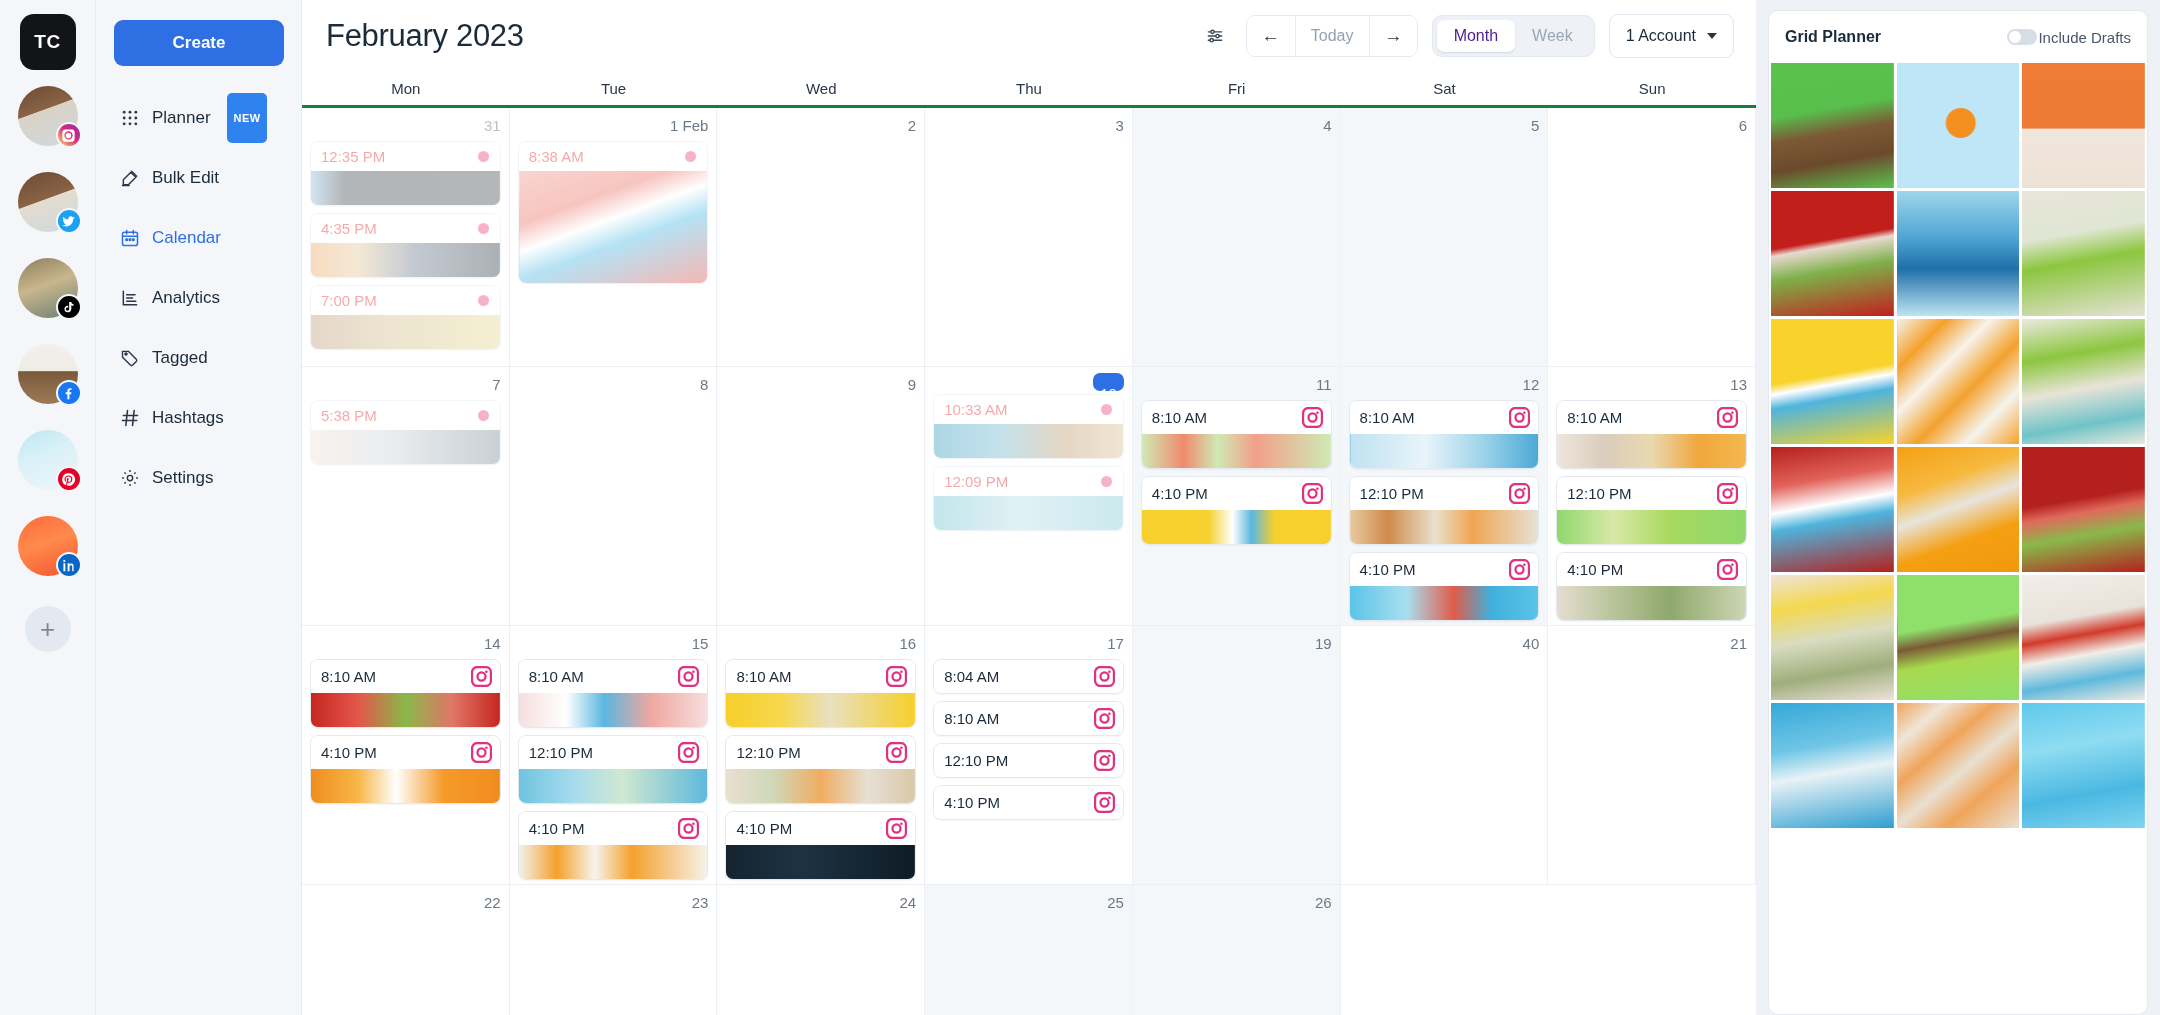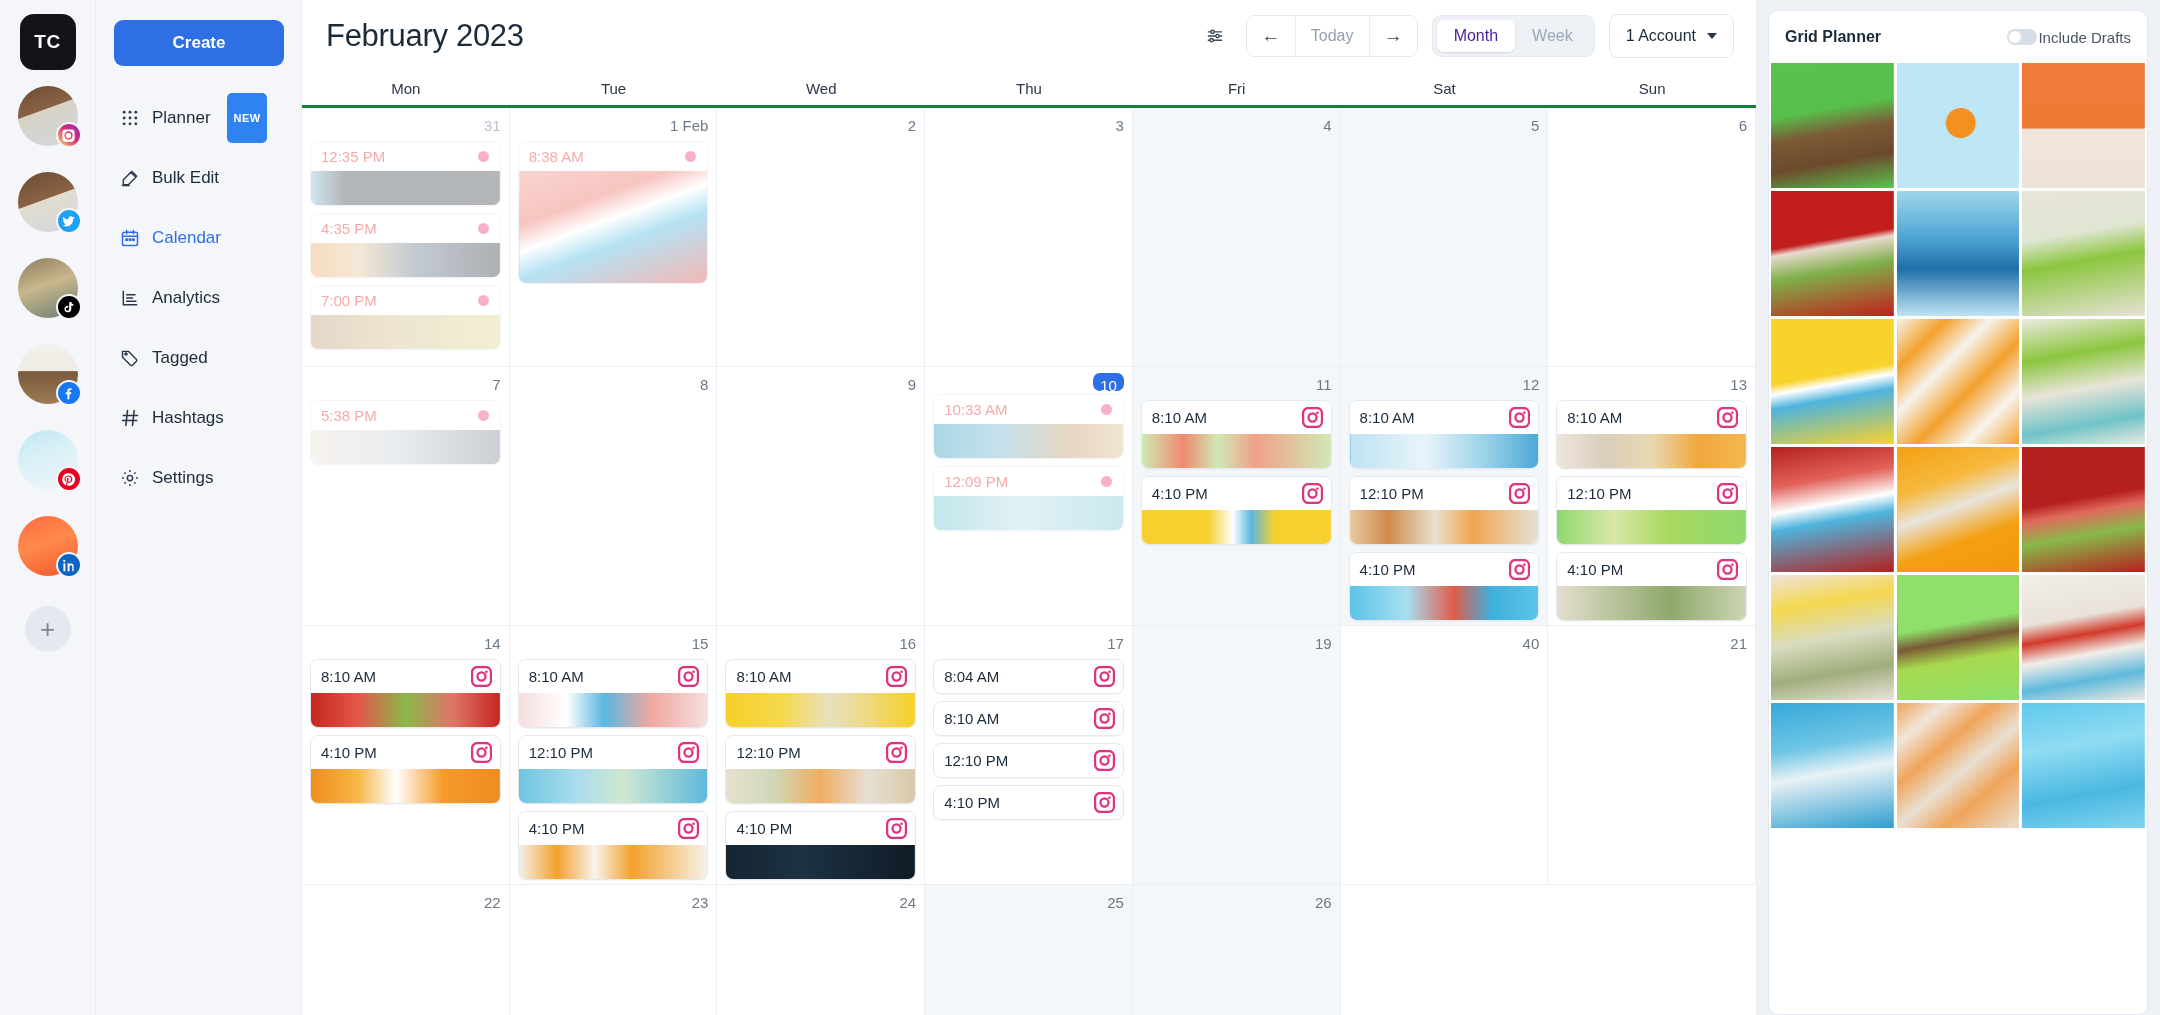--- a/index.html
+++ b/index.html
@@ -137,21 +137,21 @@
     grid-auto-rows: 1fr;
   }
   .cell { border-right: 1px solid #eceff4; border-bottom: 1px solid #eceff4; padding: 6px 8px 4px 8px; overflow: hidden; position: relative; }
   .cell.weekend { background: #f4f7fa; }
   .cell.out .daynum { color: #b9c2ce; }
   .daynum {
     text-align: right; font-size: 15px; color: #6b7886; height: 24px; line-height: 24px; margin-bottom: 3px;
   }
   .daynum.today {
     display: inline-block; float: right; background: #2f6fe4; color: #fff;
-    min-width: 30px; height: 18px; line-height: 26px; border-radius: 7px; padding: 0 7px; font-size: 15px;
+    min-width: 30px; height: 18px; line-height: 26px; border-radius: 7px; padding: 8px 7px; font-size: 15px;
   }
   .evts { display: flex; flex-direction: column; gap: 7px; clear: both; }
 
   .evt {
     border: 1px solid #e4e9f0; border-radius: 8px; overflow: hidden;
     background: #fff; cursor: pointer; box-shadow: 0 1px 1px rgba(20,30,50,.04);
   }
   .evt-bar { display: flex; align-items: center; justify-content: space-between; padding: 6px 8px 6px 10px; background: #fff; }
   .evt-time { font-size: 15px; color: #1c2b3a; white-space: nowrap; }
   .evt.draft .evt-time { color: #ef4444; }

